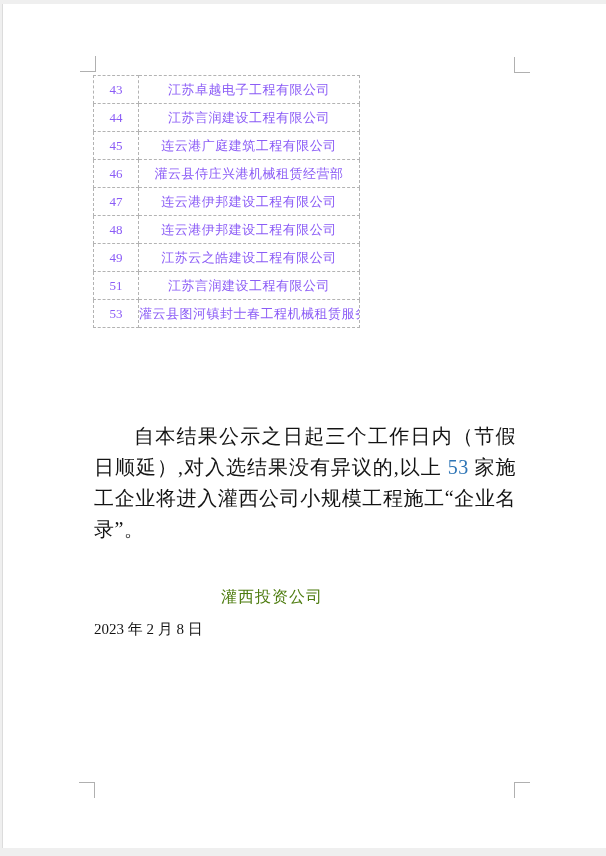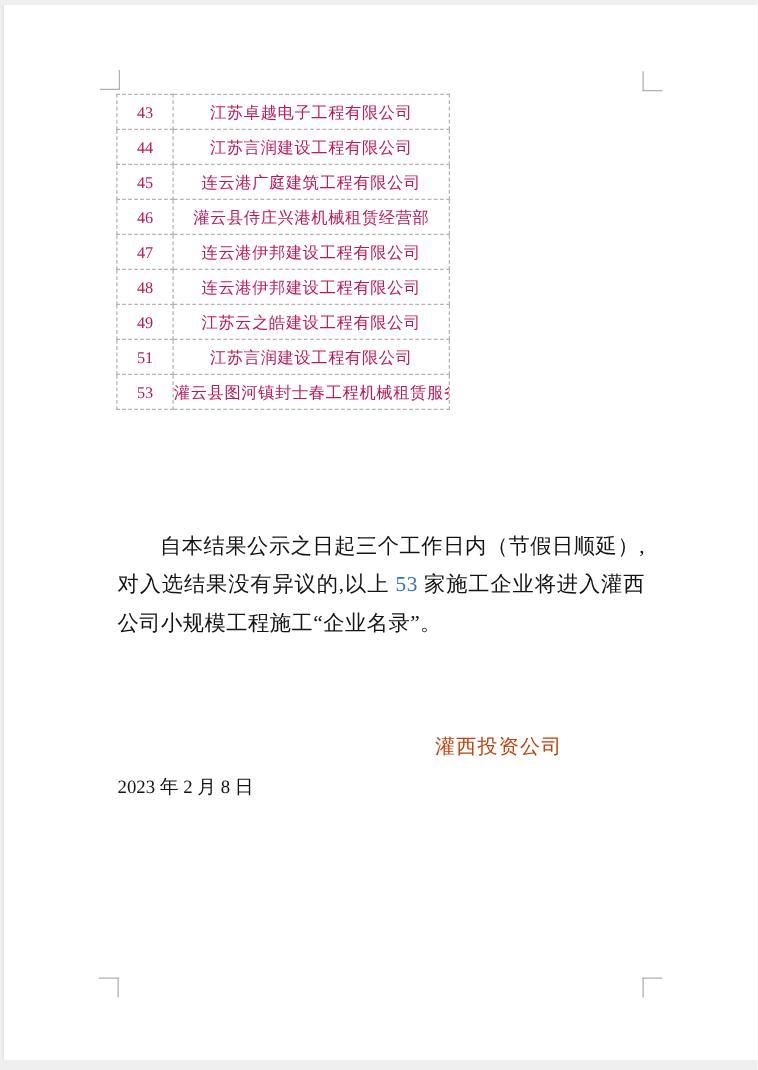--- a/index.html
+++ b/index.html
@@ -15,38 +15,38 @@
   
   .mark{position:absolute;width:15px;height:15px;pointer-events:none;}
   .mark.tl{left:77px;top:52px;border-right:1px solid #b0b0b0;border-bottom:1px solid #b0b0b0;}
   .mark.tr{left:511px;top:53px;border-left:1px solid #b0b0b0;border-bottom:1px solid #b0b0b0;}
   .mark.bl{left:76px;top:778px;border-right:1px solid #b0b0b0;border-top:1px solid #b0b0b0;}
   .mark.br{left:511px;top:778px;border-left:1px solid #b0b0b0;border-top:1px solid #b0b0b0;}
   
   table.companies{
     position:absolute;left:90px;top:71px;width:267px;
     border-collapse:collapse;table-layout:fixed;
-    font-size:13px;color:#be185d;
+    font-size:13px;color:#8b5cf6;
   }
   table.companies td{
     border:1px dashed #b3b3b3;height:27px;padding:0;
     text-align:center;vertical-align:middle;white-space:nowrap;
     overflow:hidden;letter-spacing:0.5px;
   }
   table.companies td.col-no{width:44px;letter-spacing:0;}
   
   .body-text{
     position:absolute;left:91px;top:417px;width:422px;margin:0;
-    font-size:17px;line-height:31px;color:#141414;
+    font-size:20px;line-height:31px;color:#141414;
     text-align:justify;text-indent:2em;letter-spacing:0.4px;
   }
   
   .sig-company{
     position:absolute;left:91px;top:583px;width:422px;box-sizing:border-box;
-    text-align:right;padding-right:66px;font-size:16px;color:#c2410c;letter-spacing:1px;
+    text-align:center;padding-right:66px;font-size:16px;color:#4d7c0f;letter-spacing:1px;
   }
   .sig-date{
     position:absolute;left:91px;top:616px;width:422px;box-sizing:border-box;
     text-align:left;padding-right:60px;font-size:15px;color:#141414;
   }
 </style>
 </head>
 <body>
 
 <div class="page">

